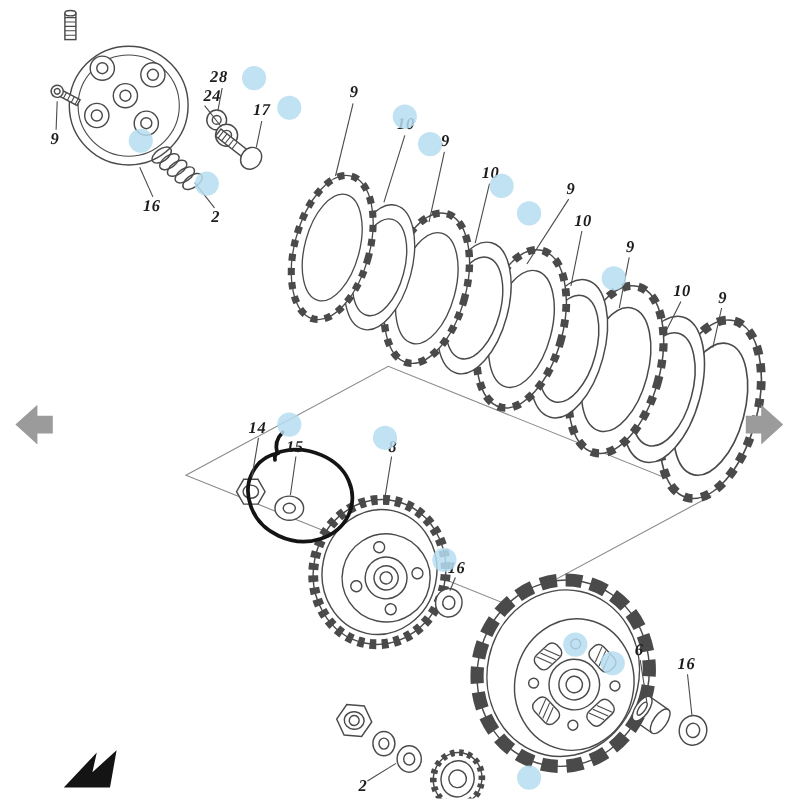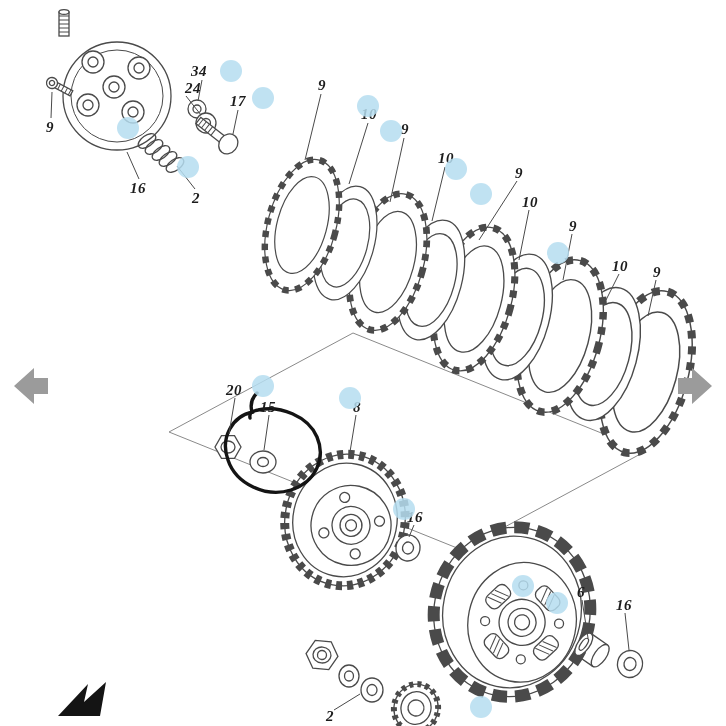--- a/index.html
+++ b/index.html
@@ -285,33 +285,33 @@
       <line x1="582" y1="600" x2="588" y2="638" class="s1"></line>
       <line x1="625" y1="613" x2="629" y2="650" class="s1"></line>
       <line x1="334" y1="710" x2="360" y2="694" class="s1"></line>
     </g>
   </svg>
 
   <div id="labels-layer" class="layer">
       <div class="part-label" style="left: 50px; top: 127px;">9</div>
       <div class="part-label" style="left: 138px; top: 188px;">16</div>
       <div class="part-label" style="left: 196px; top: 198px;">2</div>
-      <div class="part-label" style="left: 199px; top: 71px;">34</div>
+      <div class="part-label" style="left: 199px; top: 71px;">28</div>
       <div class="part-label" style="left: 181px; top: 88px; margin-left: 12px;">24</div>
       <div class="part-label" style="left: 238px; top: 101px;">17</div>
       <div class="part-label" style="left: 322px; top: 85px;">9</div>
       <div class="part-label" style="left: 369px; top: 114px;">10</div>
       <div class="part-label" style="left: 405px; top: 129px;">9</div>
       <div class="part-label" style="left: 446px; top: 158px;">10</div>
       <div class="part-label" style="left: 519px; top: 173px;">9</div>
       <div class="part-label" style="left: 530px; top: 202px;">10</div>
       <div class="part-label" style="left: 573px; top: 226px;">9</div>
       <div class="part-label" style="left: 620px; top: 266px;">10</div>
       <div class="part-label" style="left: 657px; top: 272px;">9</div>
-      <div class="part-label" style="left: 234px; top: 390px;">20</div>
+      <div class="part-label" style="left: 234px; top: 390px;">14</div>
       <div class="part-label" style="left: 268px; top: 407px;">15</div>
       <div class="part-label" style="left: 357px; top: 407px;">8</div>
       <div class="part-label" style="left: 415px; top: 517px;">16</div>
       <div class="part-label" style="left: 581px; top: 592px;">6</div>
       <div class="part-label" style="left: 624px; top: 605px;">16</div>
       <div class="part-label" style="left: 330px; top: 716px;">2</div>
     </div>
 
   <div id="dots-layer" class="layer">
       <div class="hotspot" style="left: 231px; top: 71px;"></div>

